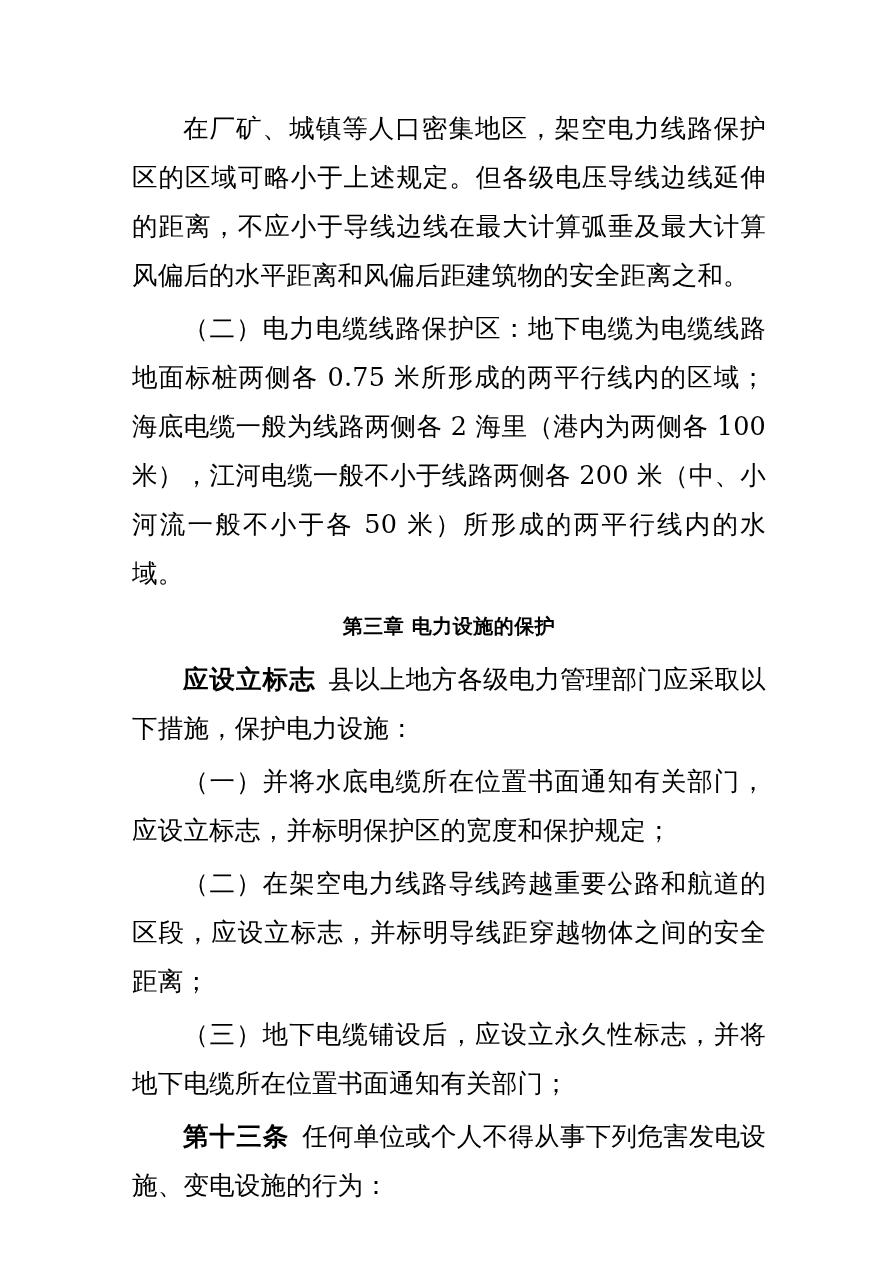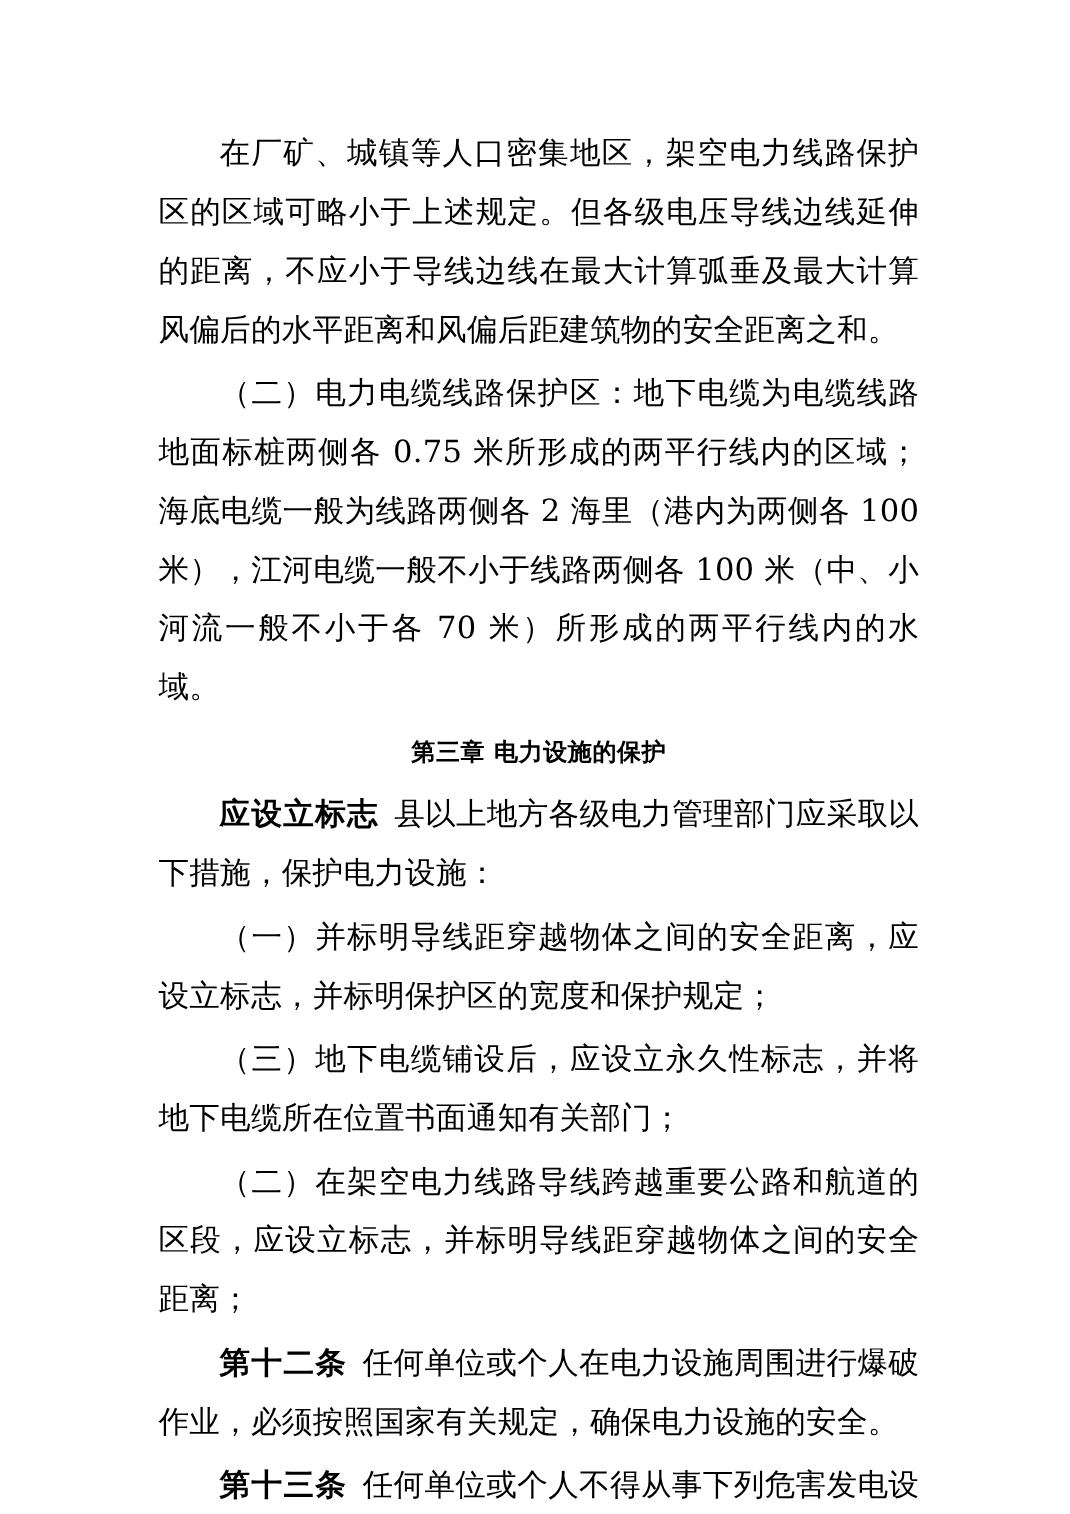--- a/index.html
+++ b/index.html
@@ -53,31 +53,30 @@
   }
 </style>
 </head>
 <body>
 
 <div class="page">
   <div class="doc-body">
 
     <p class="para">在厂矿、城镇等人口密集地区，架空电力线路保护区的区域可略小于上述规定。但各级电压导线边线延伸的距离，不应小于导线边线在最大计算弧垂及最大计算风偏后的水平距离和风偏后距建筑物的安全距离之和。</p>
 
-    <p class="para">（二）电力电缆线路保护区：地下电缆为电缆线路地面标桩两侧各 0.75 米所形成的两平行线内的区域；海底电缆一般为线路两侧各 2 海里（港内为两侧各 100 米），江河电缆一般不小于线路两侧各 100 米（中、小河流一般不小于各 70 米）所形成的两平行线内的水域。</p>
+    <p class="para">（二）电力电缆线路保护区：地下电缆为电缆线路地面标桩两侧各 0.75 米所形成的两平行线内的区域；海底电缆一般为线路两侧各 2 海里（港内为两侧各 100 米），江河电缆一般不小于线路两侧各 200 米（中、小河流一般不小于各 50 米）所形成的两平行线内的水域。</p>
 
     <p class="chapter-heading">第三章  电力设施的保护</p>
 
     <p class="para"><span class="art-label">应设立标志</span><span class="art-gap"></span><span>县以上地方各级电力管理部门应采取以下措施，保护电力设施：</span></p>
 
-    <p class="para">（一）并标明导线距穿越物体之间的安全距离，应设立标志，并标明保护区的宽度和保护规定；</p>
+    <p class="para">（一）并将水底电缆所在位置书面通知有关部门，应设立标志，并标明保护区的宽度和保护规定；</p>
+
+    <p class="para">（二）在架空电力线路导线跨越重要公路和航道的区段，应设立标志，并标明导线距穿越物体之间的安全距离；</p>
 
     <p class="para">（三）地下电缆铺设后，应设立永久性标志，并将地下电缆所在位置书面通知有关部门；</p>
 
-    <p class="para">（二）在架空电力线路导线跨越重要公路和航道的区段，应设立标志，并标明导线距穿越物体之间的安全距离；</p>
 
-
-    <p class="para"><span class="art-label">第十二条</span><span class="art-gap"></span><span>任何单位或个人在电力设施周围进行爆破作业，必须按照国家有关规定，确保电力设施的安全。</span></p>
 
     <p class="para"><span class="art-label">第十三条</span><span class="art-gap"></span><span>任何单位或个人不得从事下列危害发电设施、变电设施的行为：</span></p>
 
   </div>
 </div>
 
 </body></html>

